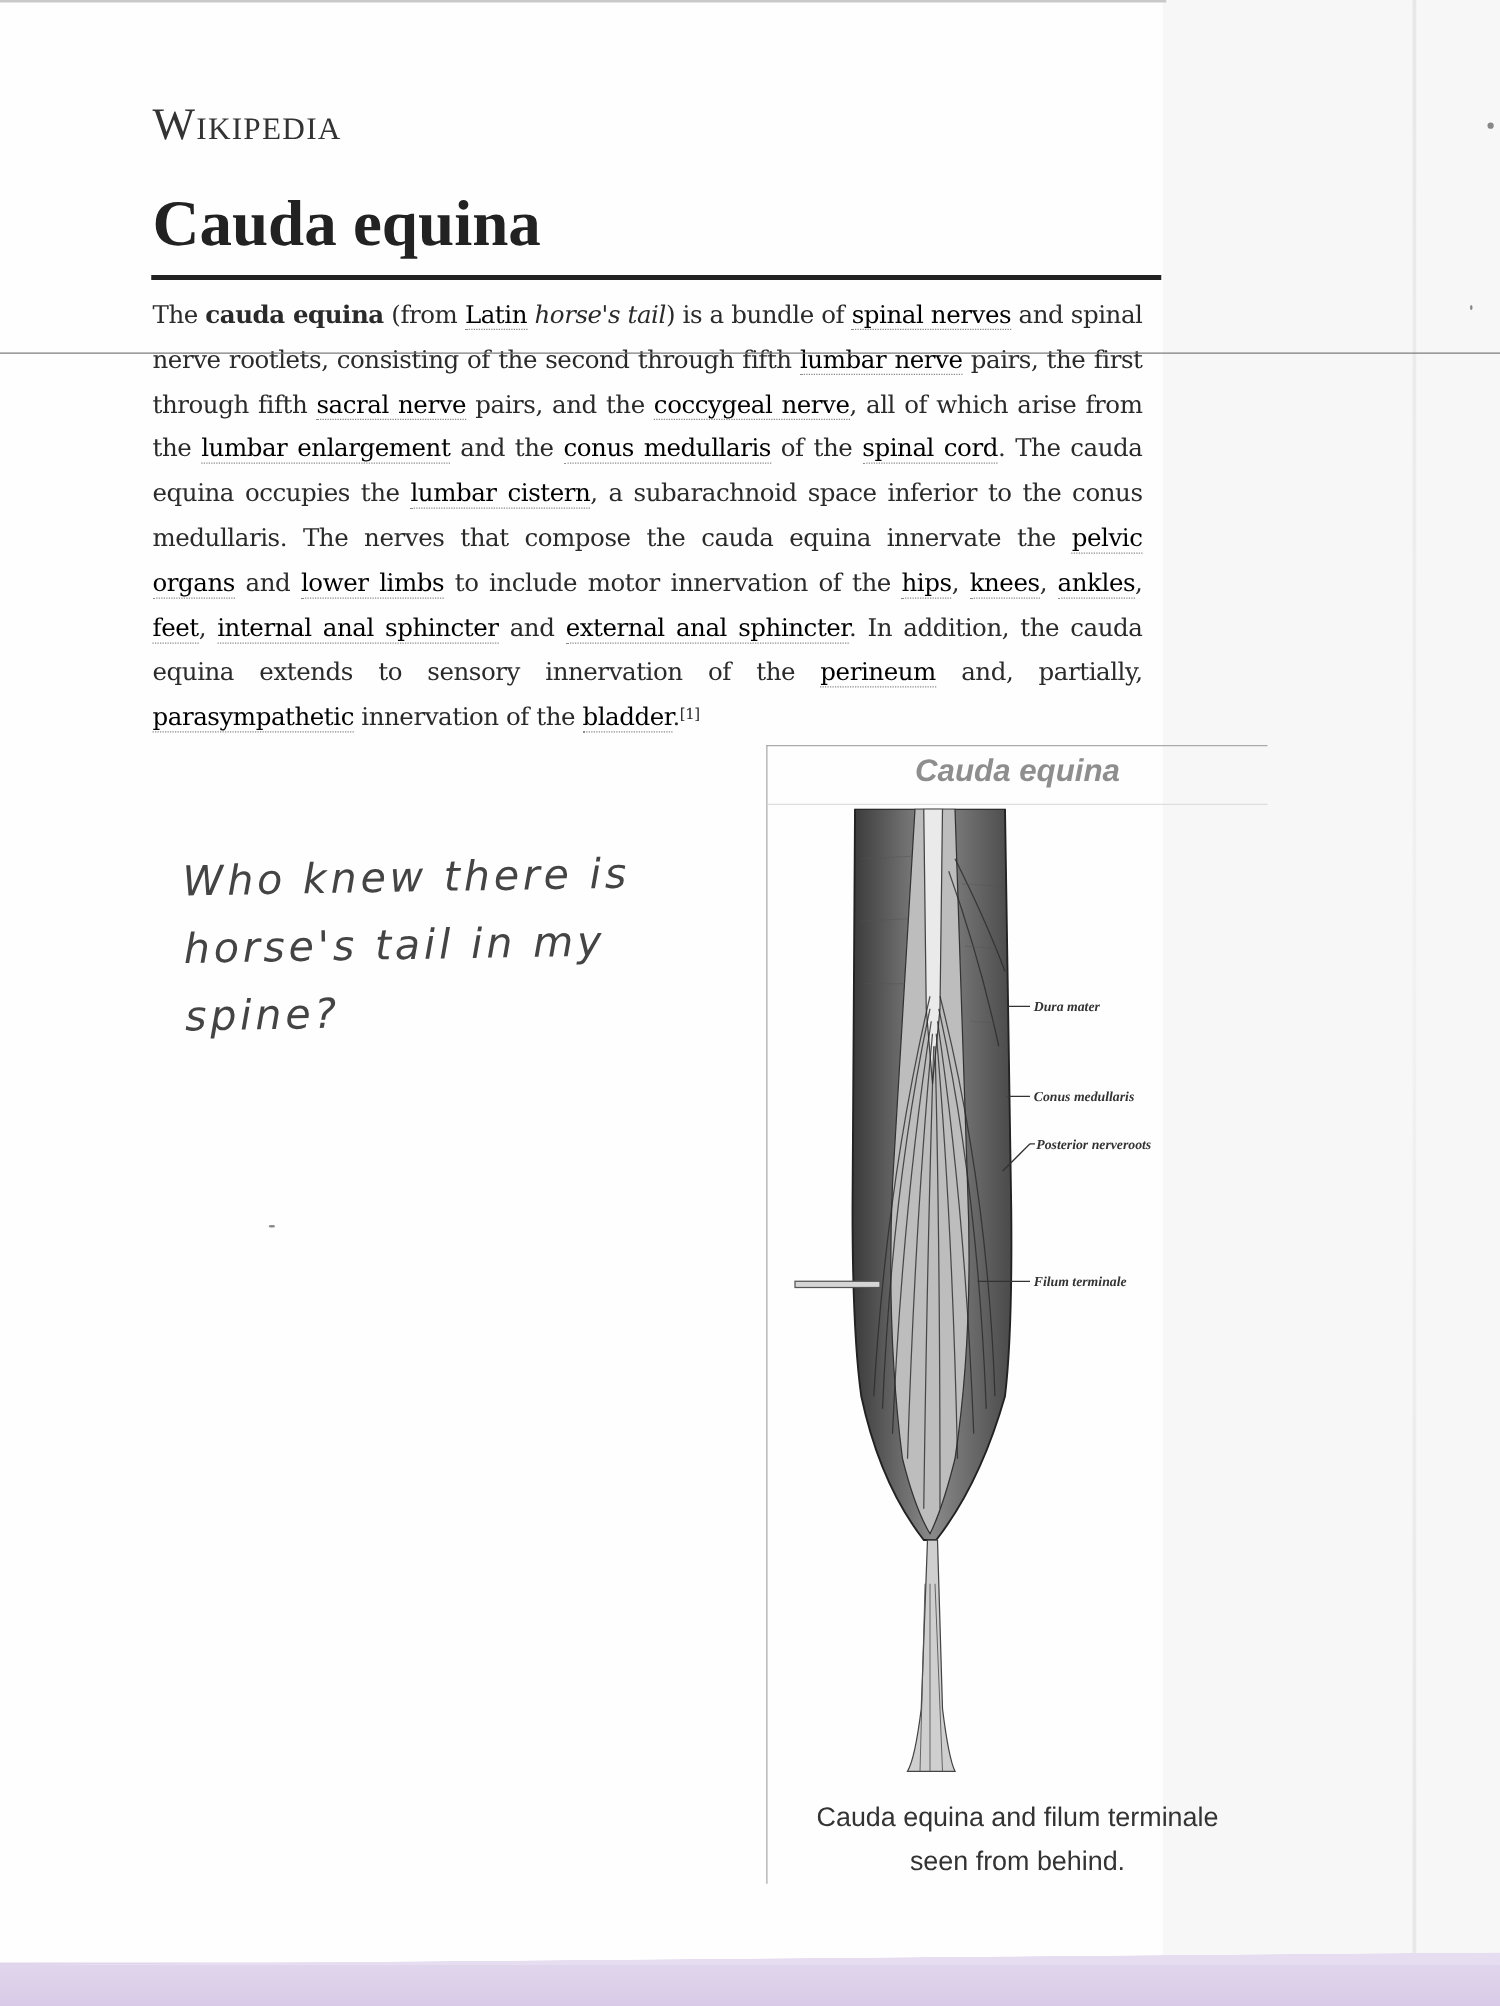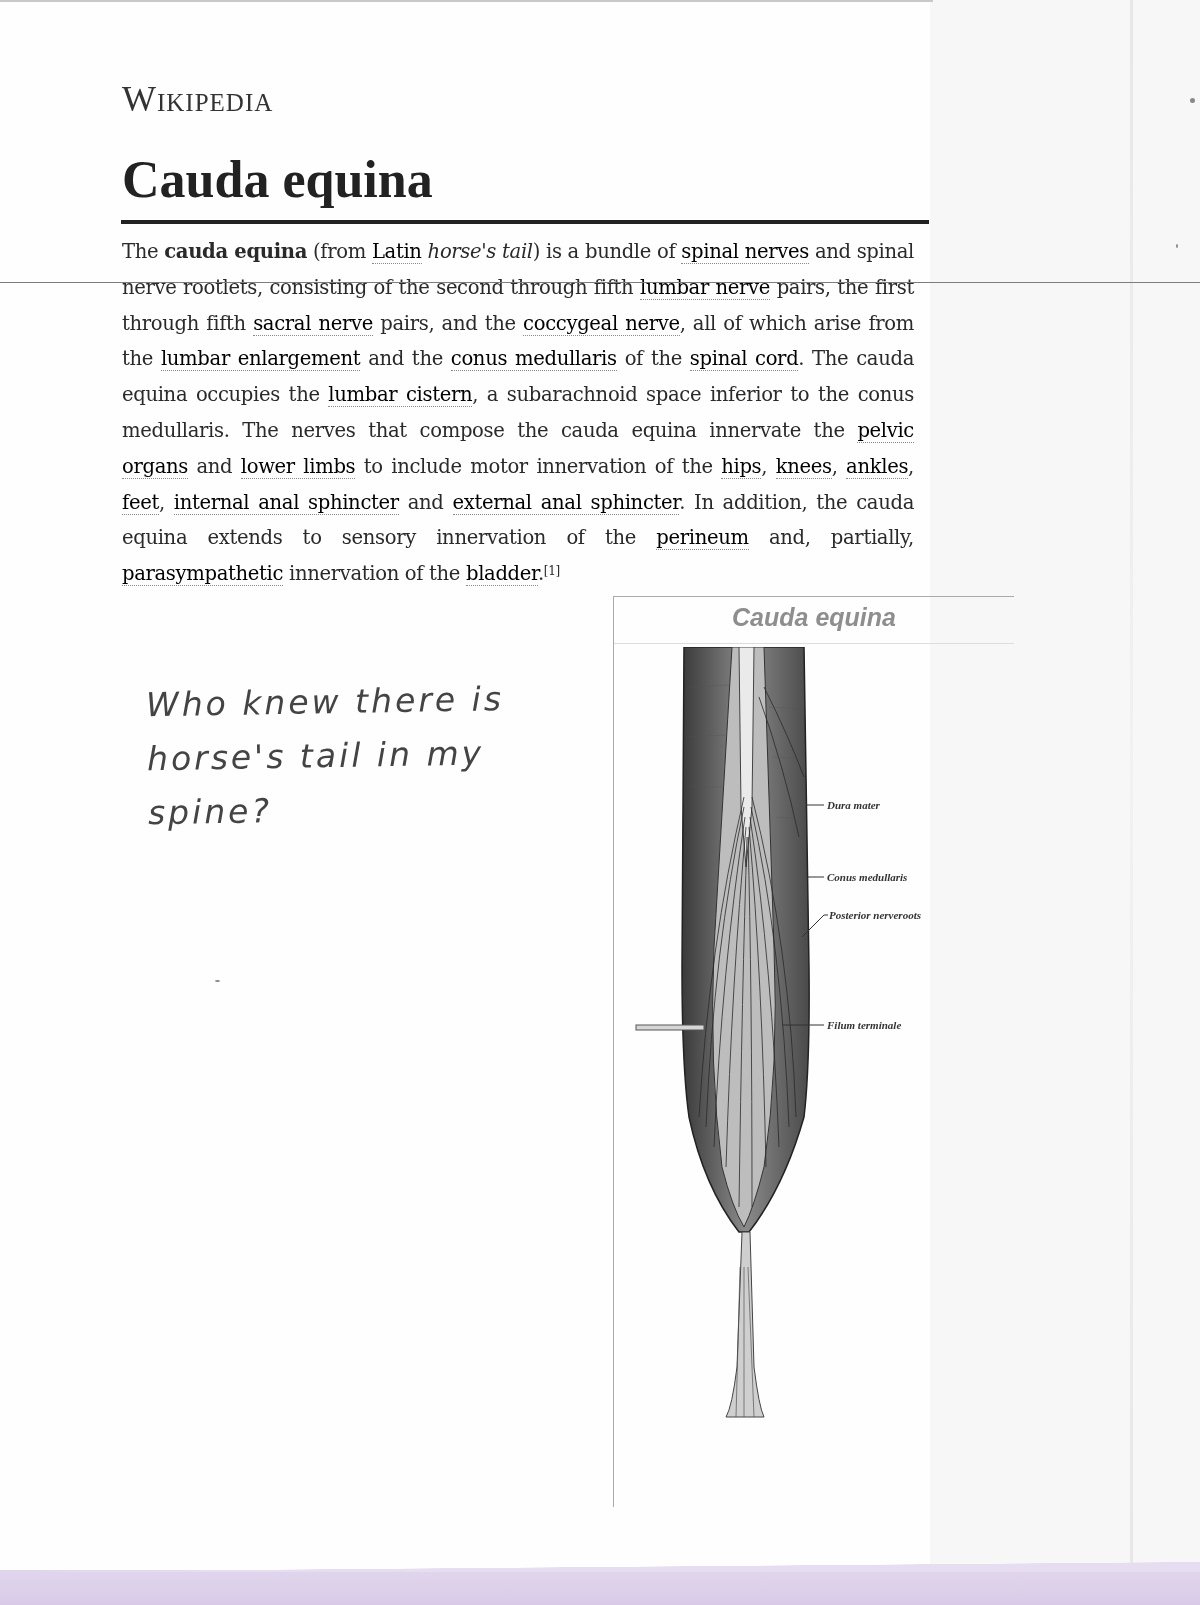--- a/index.html
+++ b/index.html
@@ -167,20 +167,24 @@
         <line x1="188" y1="290" x2="210" y2="268"></line>
         <line x1="210" y1="268" x2="214" y2="268"></line>
         <line x1="168" y1="378" x2="210" y2="378"></line>
       </g>
       <text class="lbl" x="213" y="162">Dura mater</text>
       <text class="lbl" x="213" y="234">Conus medullaris</text>
       <text class="lbl" x="215" y="272">Posterior nerveroots</text>
       <text class="lbl" x="213" y="382">Filum terminale</text>
     </svg>
 
+    <div class="caption">
+      <div>Cauda equina and filum terminale</div>
+      <div>seen from behind.</div>
+    </div>
   </div>
 </div>
 
 <div class="fold-line"></div>
 
 <div class="speck" style="left:1190px;top:98px;width:5px;height:5px;"></div>
 <div class="speck" style="left:1176px;top:244px;width:2px;height:4px;"></div>
 <div class="speck" style="left:215px;top:980px;width:5px;height:2px;"></div>
 
 <div class="bottom-band"></div>

